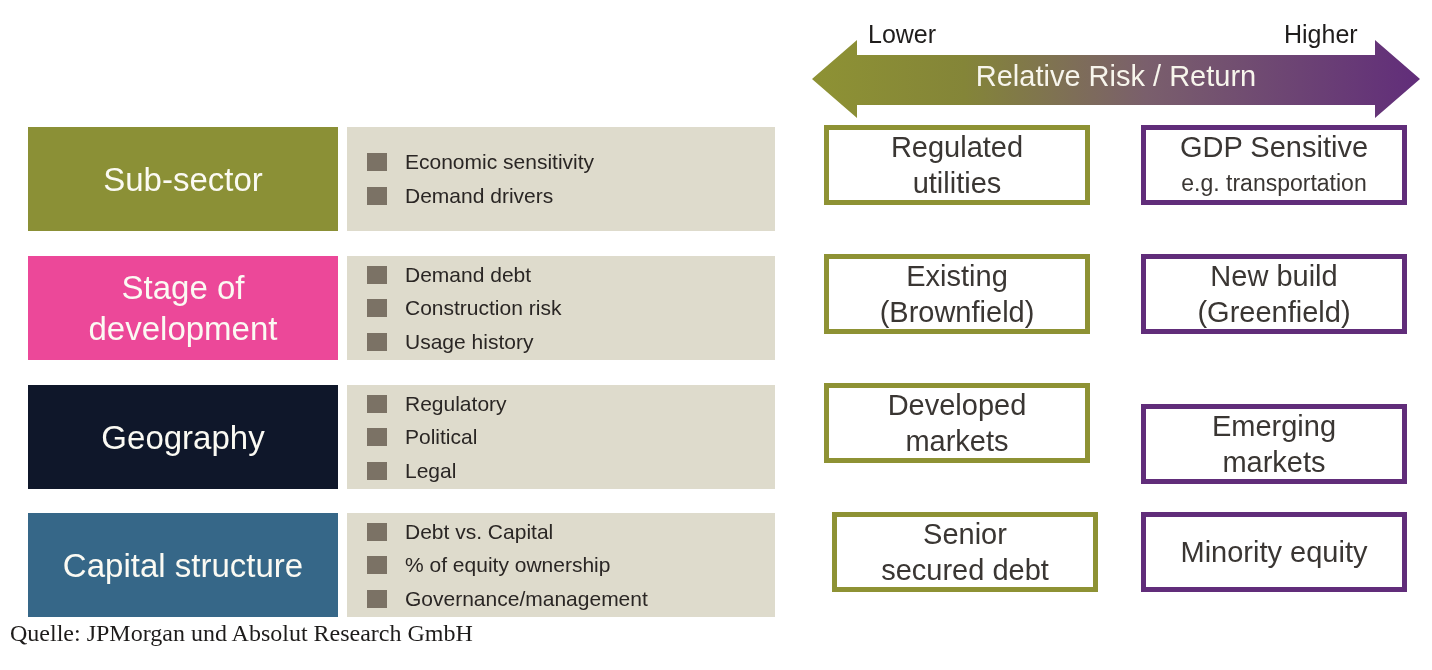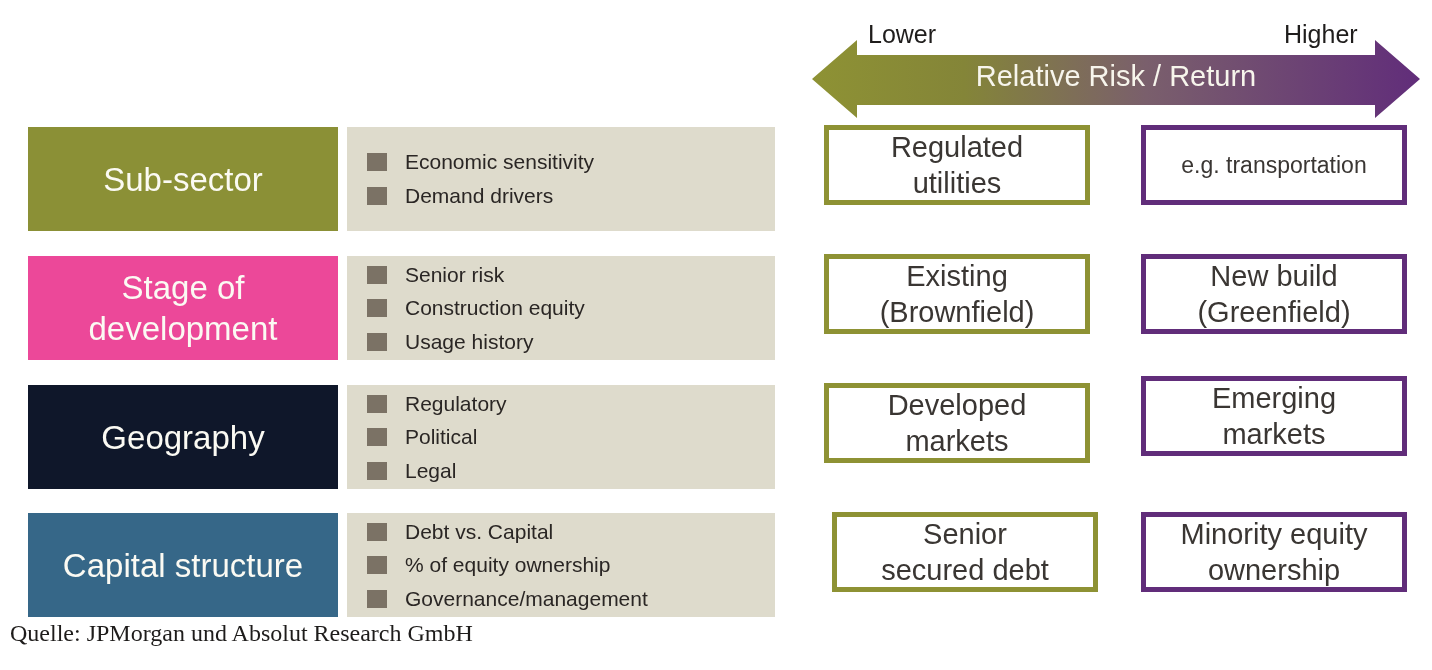--- a/index.html
+++ b/index.html
@@ -50,35 +50,36 @@
   <div class="factor">
       <div class="bullet"></div>
       <span>Demand drivers</span>
     </div>
 </div>
 <div class="box low" style="top:125px;">
   <div class="l1">Regulated</div>
   <div class="l2">utilities</div>
 </div>
 <div class="box high" style="top:125px;">
+  <div class="l1">GDP Sensitive</div>
   <div class="l2 small">e.g. transportation</div>
 </div>
 
 <div class="cat" style="top:256px;background:#ec4899;">
     <span>Stage of
 development</span>
   </div>
 <div class="factors" style="top:256px;">
   <div class="factor">
       <div class="bullet"></div>
-      <span>Senior risk</span>
+      <span>Demand debt</span>
     </div>
   <div class="factor">
       <div class="bullet"></div>
-      <span>Construction equity</span>
+      <span>Construction risk</span>
     </div>
   <div class="factor">
       <div class="bullet"></div>
       <span>Usage history</span>
     </div>
 </div>
 <div class="box low" style="top:254px;">
   <div class="l1">Existing</div>
   <div class="l2">(Brownfield)</div>
 </div>
@@ -101,21 +102,21 @@
     </div>
   <div class="factor">
       <div class="bullet"></div>
       <span>Legal</span>
     </div>
 </div>
 <div class="box low" style="top:383px;">
   <div class="l1">Developed</div>
   <div class="l2">markets</div>
 </div>
-<div class="box high" style="top:376px;">
+<div class="box high" style="top:404px;">
   <div class="l1">Emerging</div>
   <div class="l2">markets</div>
 </div>
 
 <div class="cat" style="top:513px;background:#366788;">
     <span>Capital structure</span>
   </div>
 <div class="factors" style="top:513px;">
   <div class="factor">
       <div class="bullet"></div>
@@ -129,16 +130,15 @@
       <div class="bullet"></div>
       <span>Governance/management</span>
     </div>
 </div>
 <div class="box low" style="top:512px;margin-left:8px;">
   <div class="l1">Senior</div>
   <div class="l2">secured debt</div>
 </div>
 <div class="box high" style="top:512px;">
   <div class="l1">Minority equity</div>
-  <div class="l2">ownership</div>
 </div>
 
 <div class="source">Quelle: JPMorgan und Absolut Research GmbH</div>
 
 </body></html>

